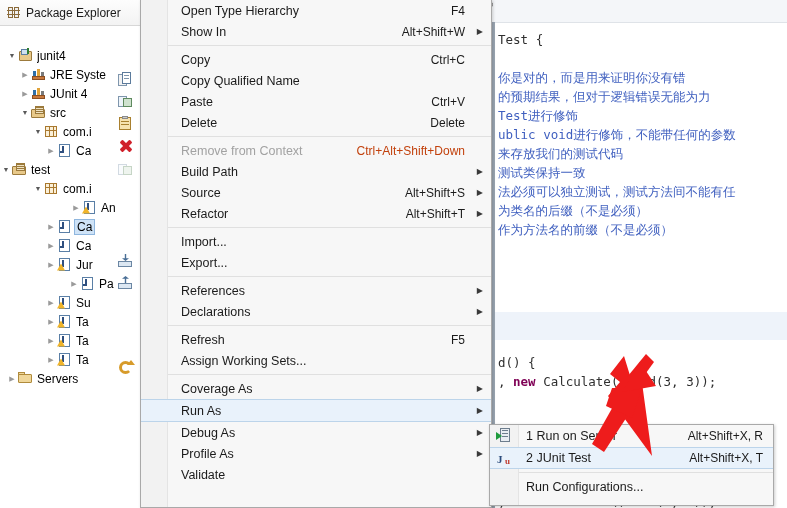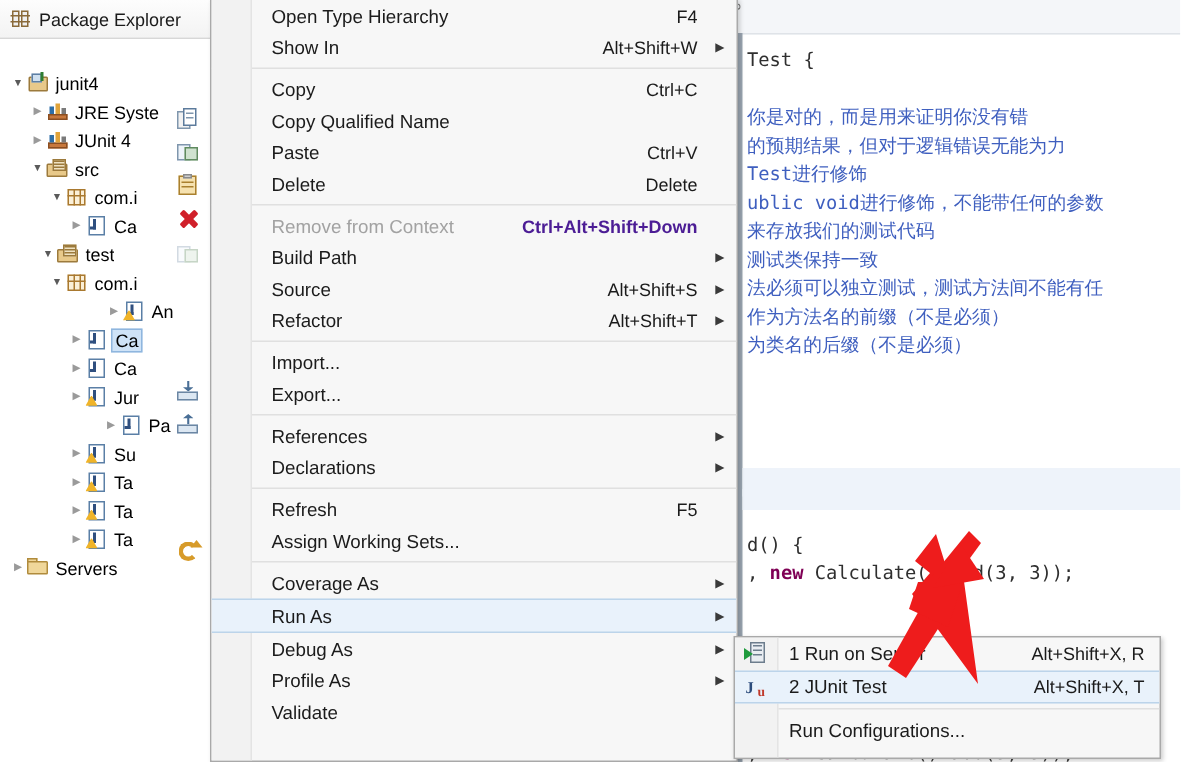--- a/index.html
+++ b/index.html
@@ -175,21 +175,21 @@
     border-top: 1px solid #bcd4ea;
     border-bottom: 1px solid #bcd4ea;
     height: 23px;
   }
   .mi .accel {
     margin-left: auto;
     font-size: 12px;
     color: #1b1b1b;
     padding-right: 2px;
   }
-  .mi.disabled .accel { color: #4c1d95; font-weight: bold; }
+  .mi.disabled .accel { color: #c2410c; }
   .mi .arrow {
     width: 10px; flex: 0 0 10px; text-align: right;
     font-size: 8px; color: #3a3a3a; margin-left: 6px;
   }
   .mi .arrow.empty { color: transparent; }
   .msep {
     height: 1px; background: #e0e0e0;
     margin: 3px 0 3px 0;
   }
 
@@ -294,22 +294,22 @@
     <div id="code">
       <div class="cl">Test {</div>
       <div class="cl blank"></div>
       <div class="cl cmt">你是对的，而是用来证明你没有错</div>
       <div class="cl cmt">的预期结果，但对于逻辑错误无能为力</div>
       <div class="cl cmt">Test进行修饰</div>
       <div class="cl cmt">ublic void进行修饰，不能带任何的参数</div>
       <div class="cl cmt">来存放我们的测试代码</div>
       <div class="cl cmt">测试类保持一致</div>
       <div class="cl cmt">法必须可以独立测试，测试方法间不能有任</div>
+      <div class="cl cmt">为类名的后缀（不是必须）</div>
       <div class="cl cmt">作为方法名的前缀（不是必须）</div>
-      <div class="cl cmt">为类名的后缀（不是必须）</div>
       <div class="cl blank"></div>
       <div class="cl blank"></div>
       <div class="cl blank"></div>
       <div class="cl blank"></div>
       <div class="cl blank"></div>
       <div class="cl blank"></div>
       <div class="cl">d() {</div>
       <div class="cl"><span>, </span><span class="kw">new</span><span> Calculate().add(3, 3));</span></div>
     </div>
   </div>
@@ -383,21 +383,21 @@
         </div>
         <div class="trow" style="padding-left: 45px;">
           <span class="twist collapsed"></span>
           <span class="ticon ic-java">
             <span class="b"></span>
             <span class="c"></span>
             <span class="d"></span>
           </span>
           <span class="tlabel">Ca</span>
         </div>
-        <div class="trow" style=" margin-left: 26px;">
+        <div class="trow" style="">
           <span class="twist expanded"></span>
           <span class="ticon ic-srcfolder">
             <span class="b"></span>
             <span class="c"></span>
             <span class="d"></span>
             <span class="e"></span>
             <span class="f"></span>
           </span>
           <span class="tlabel">test</span>
         </div>

